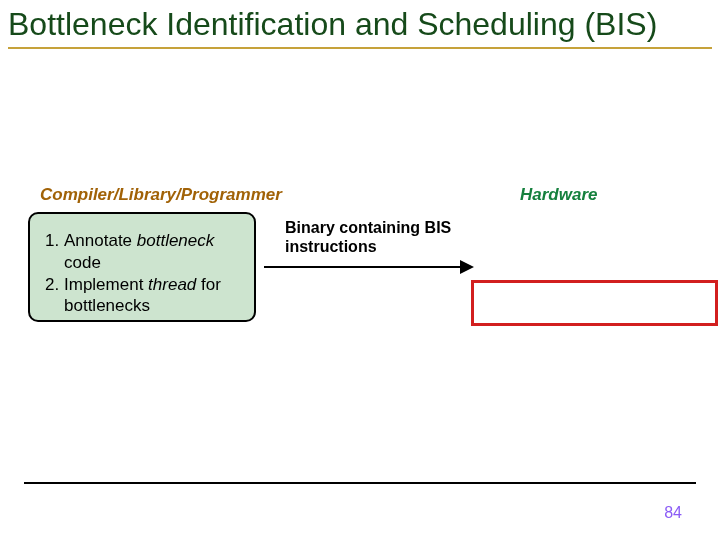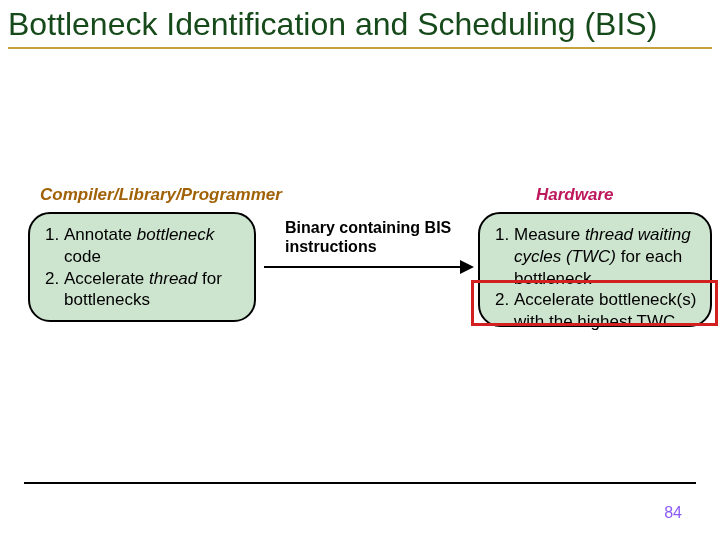--- a/index.html
+++ b/index.html
@@ -41,33 +41,33 @@
   .label-left {
     position: absolute;
     left: 40px;
     font-size: 17px;
     font-weight: bold;
     font-style: italic;
     color: #a16207;
   }
   .label-right {
     position: absolute;
-    left: 536px;
+    left: 520px;
     font-size: 17px;
     font-weight: bold;
     font-style: italic;
-    color: #be185d;
+    color: #15803d;
   }
   .box {
     position: absolute;
     background: #cde4cf;
     border: 2px solid #000;
-    border-radius: 22px;
+    border-radius: 10px;
     box-sizing: border-box;
-    padding: 10px 10px 10px 14px;
+    padding: 16px 10px 10px 14px;
     font-size: 17px;
     line-height: 1.28;
   }
   .box-left {
     top: 212px;
     left: 28px;
     width: 228px;
     height: 110px;
   }
   .box-right {
@@ -160,38 +160,30 @@
     <div class="label-left">Compiler/Library/Programmer</div>
     <div class="label-right">Hardware</div>
   </div>
 
   <div class="box box-left">
     <ol class="list">
       <li>
         <span>Annotate </span><span class="italic">bottleneck</span><span> code</span>
       </li>
       <li>
-        <span>Accelerate </span><span class="italic">thread</span><span> for bottlenecks</span>
+        <span>Implement </span><span class="italic">thread</span><span> for bottlenecks</span>
       </li>
     </ol>
   </div>
 
   <div class="arrow-label">Binary containing BIS instructions</div>
   <div class="arrow">
     <div class="arrow-line"></div>
     <div class="arrow-head"></div>
   </div>
 
-  <div class="box box-right">
-    <ol class="list">
-      <li>
-        <span>Measure </span><span class="italic">thread waiting cycles (TWC)</span><span> for each bottleneck</span>
-      </li>
-      <li>Accelerate bottleneck(s) with the highest TWC</li>
-    </ol>
-  </div>
 
   <div class="red-box"></div>
 
   <hr class="footer-rule">
   <div class="page-num">84</div>
 
 </div>
 
 </body></html>

